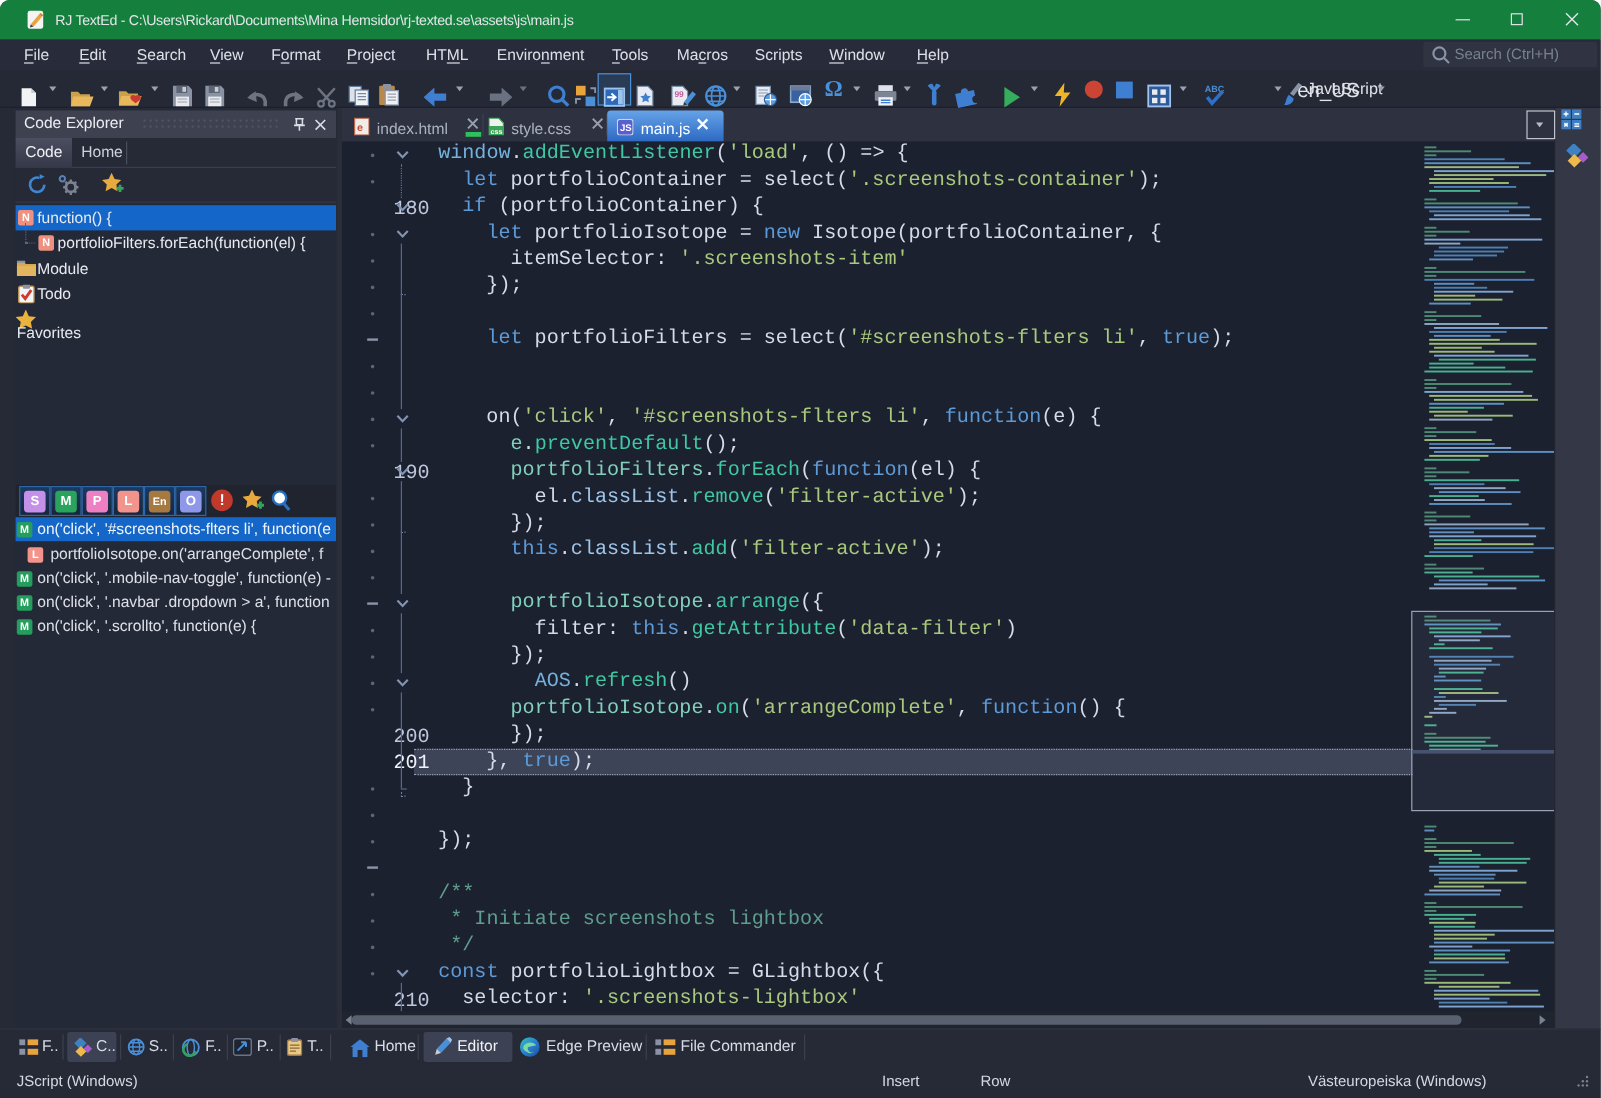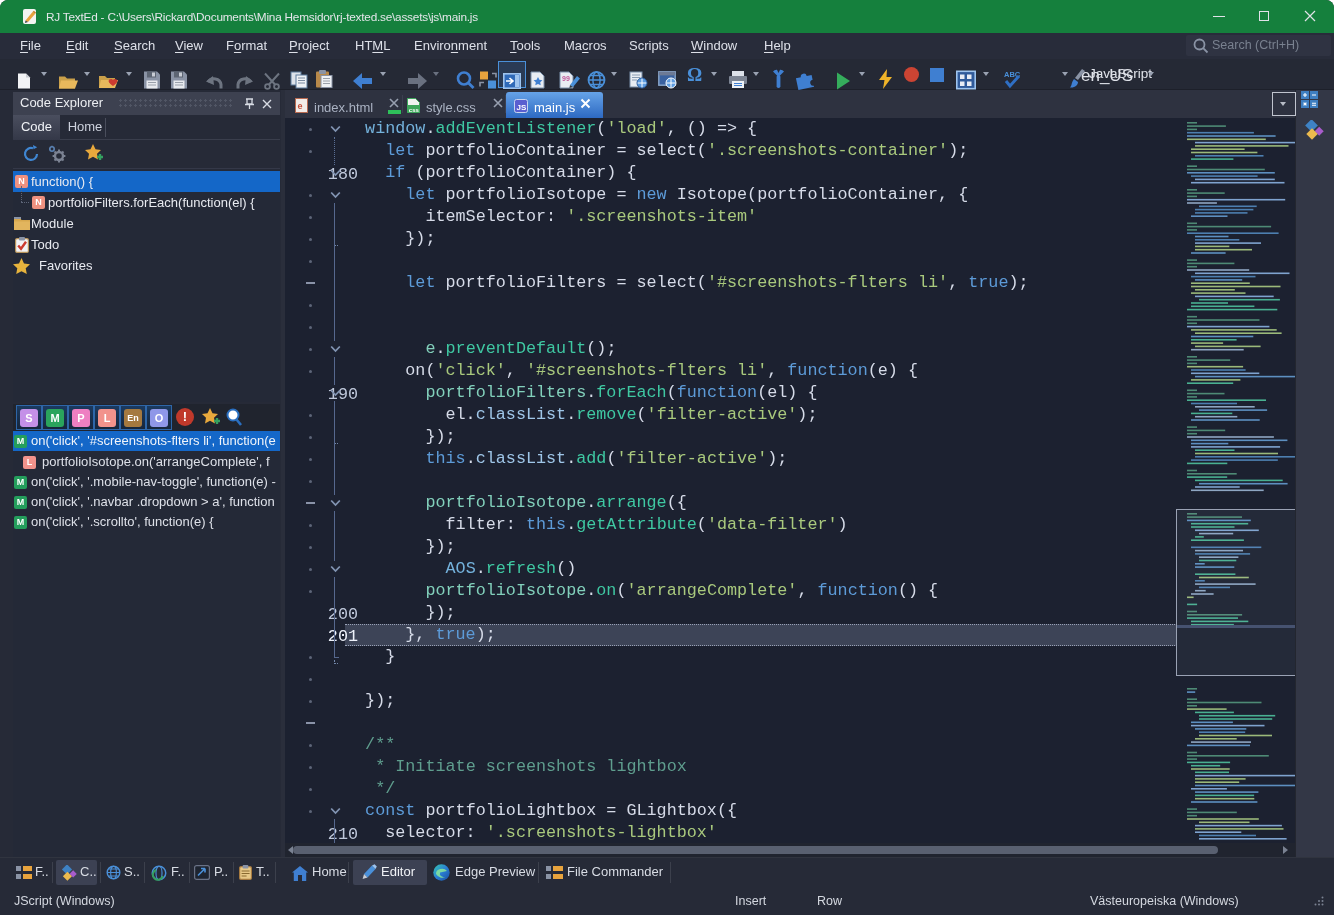--- a/index.html
+++ b/index.html
@@ -348,21 +348,21 @@
           <rect x="0.6" y="1.6" width="12.8" height="13.8" rx="1.5" fill="#f2f3f5" stroke="#b8935a" stroke-width="1.2"></rect>
           <rect x="4" y="0" width="6" height="3.6" rx="1" fill="#8a93a5"></rect>
           <path d="M3.2 8.5 L6 11.8 L11 4.8" fill="none" stroke="#cc3b30" stroke-width="2.4"></path>
         </svg>
         <span class="lbl" style="left:18px;">Todo</span>
       </div>
       <div class="trow" style="top:85px;">
         <svg width="17" height="16" style="position:absolute;left:0px;top:3px;" viewBox="0 0 17 16">
           <path d="M8.5 0 L11 5.5 L17 6.2 L12.7 10.3 L13.8 16 L8.5 13.2 L3.2 16 L4.3 10.3 L0 6.2 L6 5.5 Z" fill="#e8b43d"></path>
         </svg>
-        <span class="lbl" style="left:26px;">Favorites</span>
+        <span class="lbl" style="left:1px;margin-top:12px;">Favorites</span>
       </div>
     </div>
     <div id="ltabs">
       <div class="lt" style="left:3px;">
             <span class="sqico" style="background:#c490e8;">S</span>
           </div>
       <div class="lt" style="left:29px;">
             <span class="sqico" style="background:#2aa45c;">M</span>
           </div>
       <div class="lt" style="left:55px;">
@@ -521,22 +521,22 @@
         <div class="cl">  <i class="w">window</i>.<i class="t">addEventListener</i>(<i class="s">'load'</i>, () =&gt; {</div>
 <div class="cl">    <i class="k">let</i> portfolioContainer = select(<i class="s">'.screenshots-container'</i>);</div>
 <div class="cl">    <i class="k">if</i> (portfolioContainer) {</div>
 <div class="cl">      <i class="k">let</i> portfolioIsotope = <i class="k">new</i> Isotope(portfolioContainer, {</div>
 <div class="cl">        itemSelector: <i class="s">'.screenshots-item'</i></div>
 <div class="cl">      });</div>
 <div class="cl"></div>
 <div class="cl">      <i class="k">let</i> portfolioFilters = select(<i class="s">'#screenshots-flters li'</i>, <i class="k">true</i>);</div>
 <div class="cl"></div>
 <div class="cl"></div>
+<div class="cl">      on(<i class="s">'click'</i>, <i class="s">'#screenshots-flters li'</i>, <i class="k">function</i>(e) {</div>
 <div class="cl">        <i class="o">e</i>.<i class="t">preventDefault</i>();</div>
-<div class="cl">      on(<i class="s">'click'</i>, <i class="s">'#screenshots-flters li'</i>, <i class="k">function</i>(e) {</div>
 <div class="cl">        <i class="o">portfolioFilters</i>.<i class="t">forEach</i>(<i class="k">function</i>(el) {</div>
 <div class="cl">          el.<i class="b">classList</i>.<i class="t">remove</i>(<i class="s">'filter-active'</i>);</div>
 <div class="cl">        });</div>
 <div class="cl">        <i class="k">this</i>.<i class="b">classList</i>.<i class="t">add</i>(<i class="s">'filter-active'</i>);</div>
 <div class="cl"></div>
 <div class="cl">        <i class="o">portfolioIsotope</i>.<i class="t">arrange</i>({</div>
 <div class="cl">          filter: <i class="k">this</i>.<i class="t">getAttribute</i>(<i class="s">'data-filter'</i>)</div>
 <div class="cl">        });</div>
 <div class="cl">          <i class="w">AOS</i>.<i class="t">refresh</i>()</div>
 <div class="cl">        <i class="o">portfolioIsotope</i>.<i class="t">on</i>(<i class="s">'arrangeComplete'</i>, <i class="k">function</i>() {</div>

